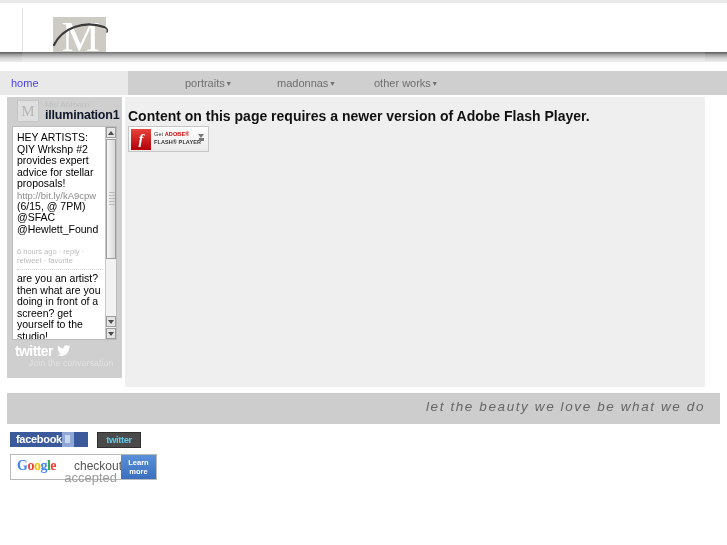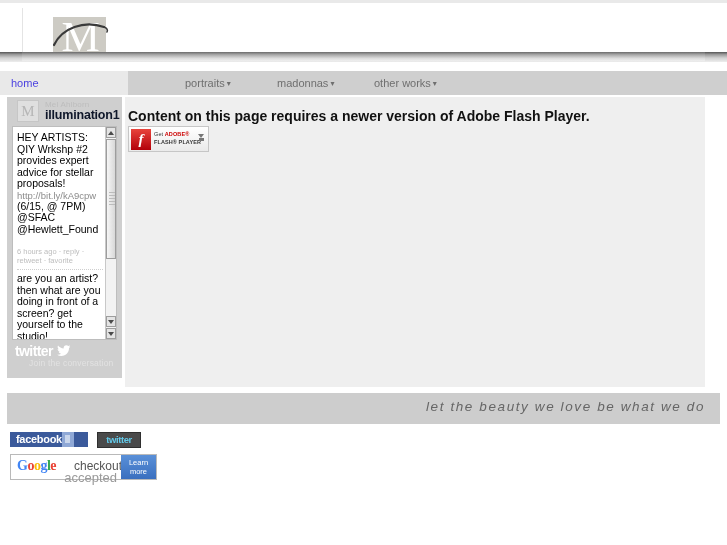--- a/index.html
+++ b/index.html
@@ -145,21 +145,21 @@
   .gc-google{position:absolute;left:6px;top:3px;font-size:14px;font-weight:bold;
     font-family:"Liberation Serif",serif;letter-spacing:-.5px;}
   .gc-google i{font-style:normal;}
   .gc-g1{color:#4285f4;} .gc-o1{color:#ea4335;} .gc-o2{color:#fbbc05;}
   .gc-g2{color:#4285f4;} .gc-l{color:#34a853;} .gc-e{color:#ea4335;}
   .gc-checkout{position:absolute;left:63px;top:4px;font-size:12px;color:#555;}
   .gc-accepted{position:absolute;right:4px;top:15px;font-size:13px;color:#9a9a9a;}
   .gc-right{position:relative;width:35px;height:24px;
     background:linear-gradient(to bottom,#5a90d8,#3a6fbf);}
   .gc-learn{position:absolute;left:0;top:3px;width:35px;text-align:center;
-    color:#fff;font-size:7.5px;line-height:9px;font-weight:normal;}
+    color:#fff;font-size:7.5px;line-height:9px;font-weight:bold;}
 
   .copyright{position:absolute;right:8px;top:60px;font-size:10.5px;color:#333;
     white-space:nowrap;}
   .cp-bullet{display:inline-block;width:6px;height:6px;background:#bcbcbc;
     margin-right:5px;position:relative;top:-1px;}
 </style>
 </head>
 <body>
 
 <div class="page">

